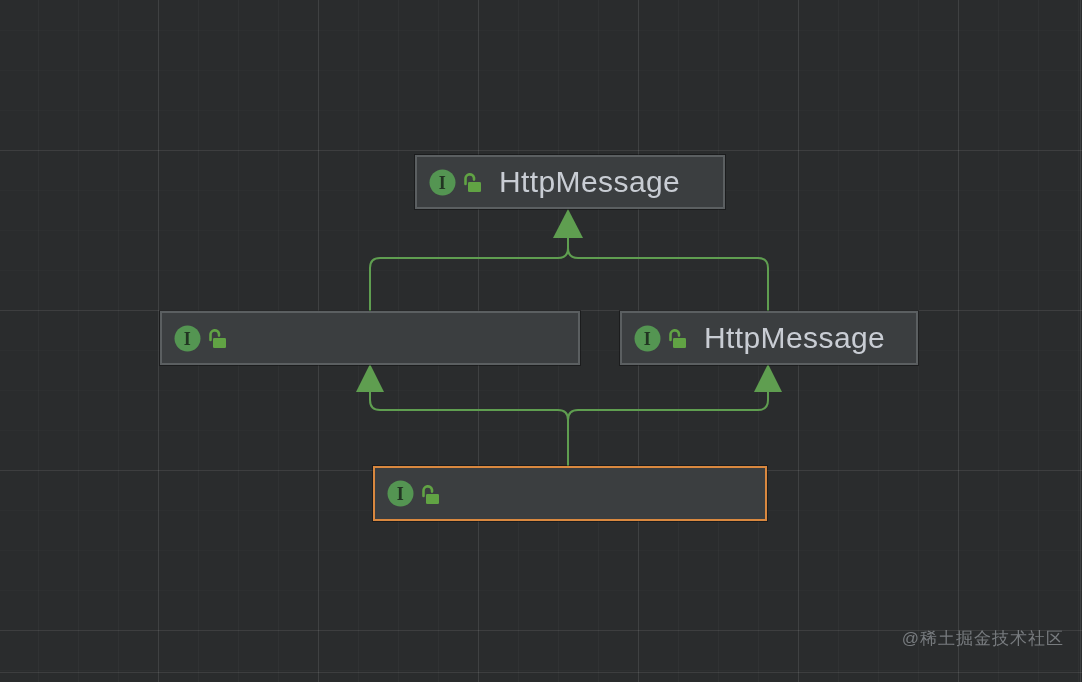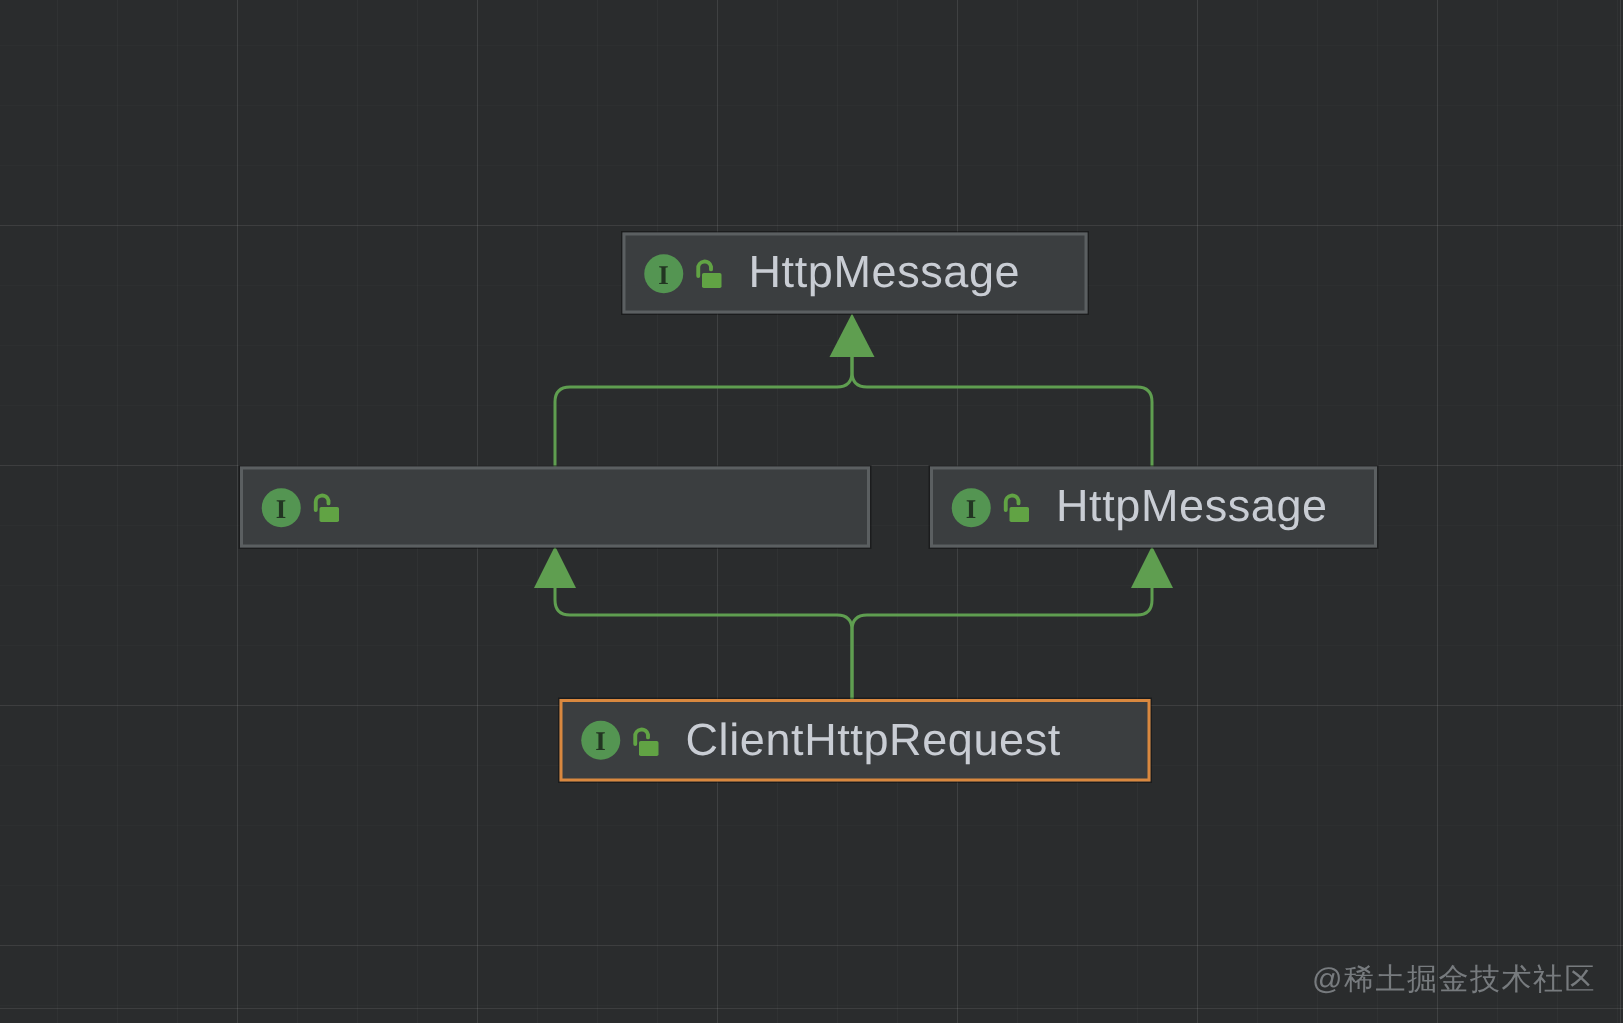--- a/index.html
+++ b/index.html
@@ -36,23 +36,23 @@
     cursor: default;
   }
   .node.selected { border-color: #d9883f; }
   .node .icons { display: flex; align-items: center; gap: 5px; margin-right: 16px; flex: 0 0 auto; }
   #node-httpmessage       { left: 415px; top: 155px; width: 310px; height: 54px; }
   #node-httpoutputmessage { left: 160px; top: 311px; width: 420px; height: 54px; }
   #node-httprequest       { left: 620px; top: 311px; width: 298px; height: 54px; }
   #node-clienthttprequest { left: 373px; top: 466px; width: 394px; height: 55px; }
   .watermark {
     position: absolute;
-    right: 18px; bottom: 16px;
+    right: 18px; bottom: 32px;
     color: #85898d;
-    font-size: 20px;
+    font-size: 17px;
     letter-spacing: 1px;
     opacity: 0.85;
   }
 </style>
 </head>
 <body>
 
 <div class="canvas">
 
   <svg class="edges" width="1082" height="682" viewBox="0 0 1082 682">
@@ -112,17 +112,16 @@
     <span class="icons">
       <svg width="27" height="27" viewBox="0 0 27 27">
         <circle cx="13.5" cy="13.5" r="13" fill="#549552"></circle>
         <text x="13.5" y="20" text-anchor="middle" font-family="Liberation Serif, serif" font-size="18" font-weight="bold" fill="#223522">I</text>
       </svg>
       <svg width="22" height="22" viewBox="0 0 22 22">
         <path d="M4.5 13 V8 A4.3 4.3 0 0 1 13 6.8 V8.6" fill="none" stroke-width="2.6" stroke-linecap="round" stroke="#61a344"></path>
         <rect x="7" y="11" width="13" height="10" rx="1.2" fill="#61a344"></rect>
       </svg>
     </span>
-    <span>ClientHttpRequest</span>
   </div>
 
   <div class="watermark">@稀土掘金技术社区</div>
 </div>
 
 </body></html>

